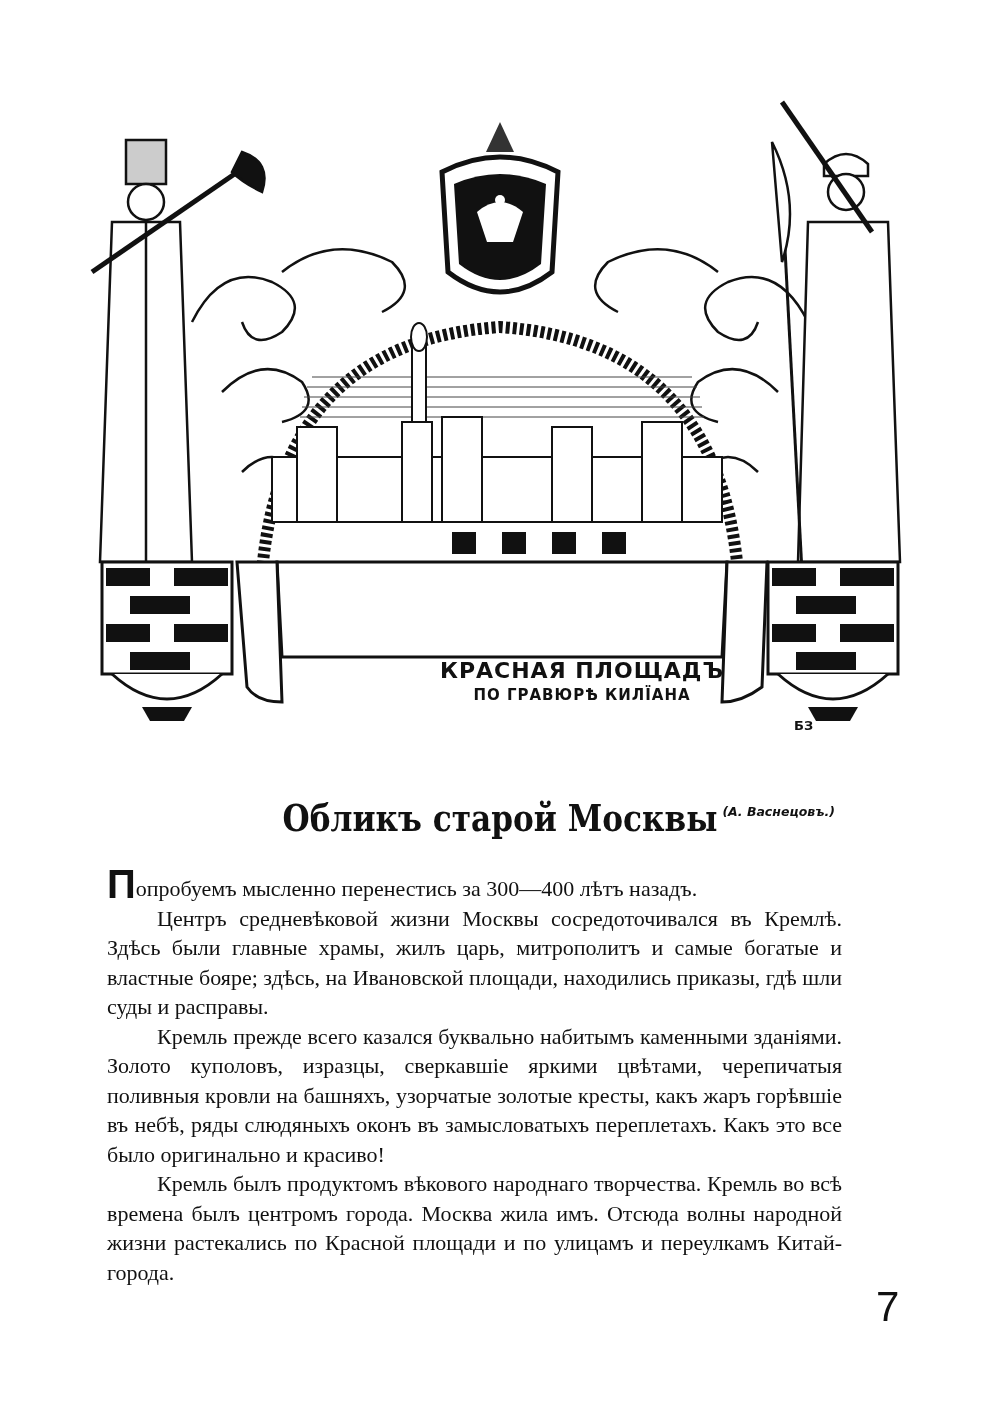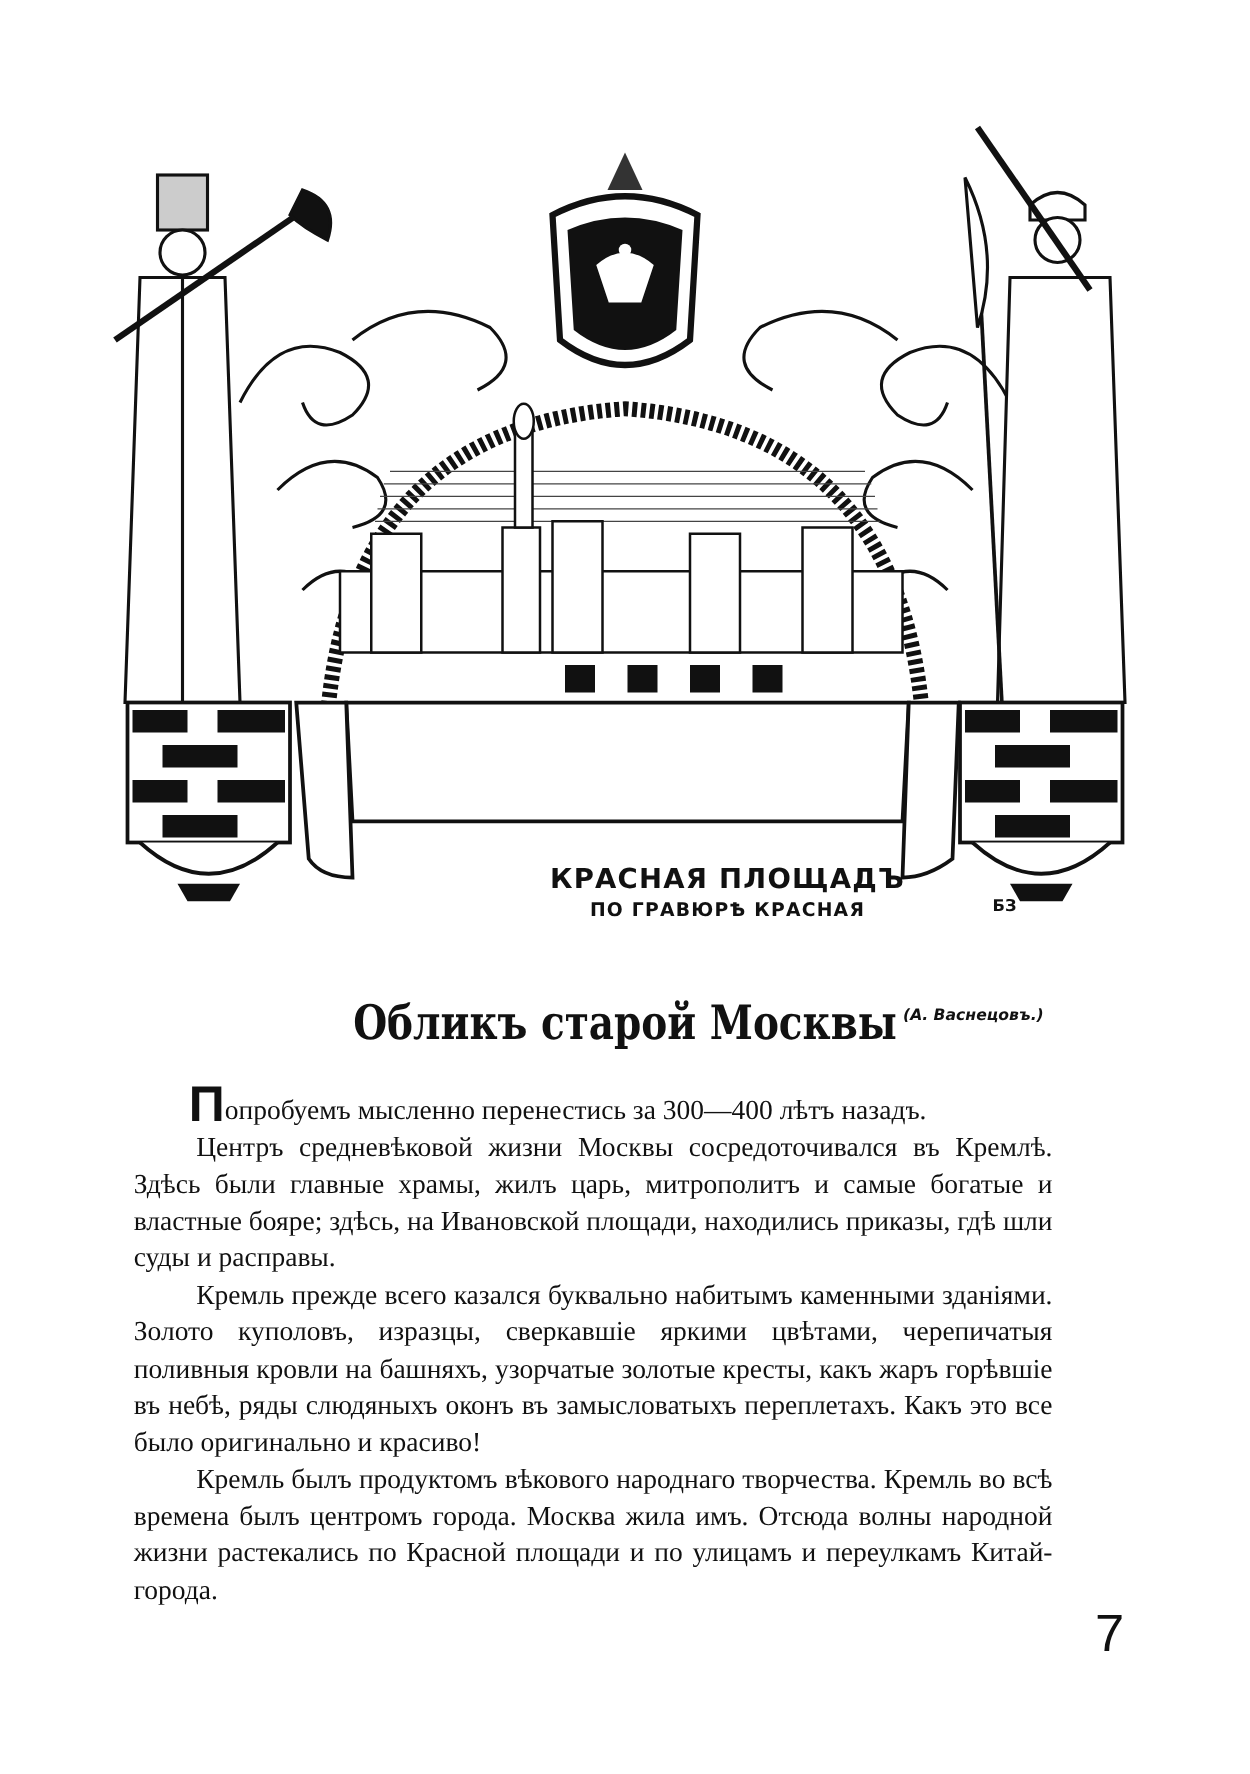--- a/index.html
+++ b/index.html
@@ -3,42 +3,42 @@
 <meta charset="utf-8">
 <style>
   html, body { margin: 0; padding: 0; }
   body {
     width: 1000px; height: 1419px; background: #ffffff; position: relative; overflow: hidden;
     font-family: "Liberation Serif", "DejaVu Serif", serif; color: #111;
   }
   .illustration { position: absolute; left: 82px; top: 92px; width: 836px; height: 632px; }
   .banner-text {
     position: absolute; left: 300px; top: 566px; width: 400px; text-align: center;
-    font-family: "DejaVu Sans", sans-serif; font-weight: bold; color: #111; letter-spacing: 1px; margin-top: 33px;
+    font-family: "DejaVu Sans", sans-serif; font-weight: bold; color: #111; letter-spacing: 1px;
   }
   .banner-line1 { font-size: 22px; line-height: 26px; }
   .banner-line2 { font-size: 15px; line-height: 22px; }
   .banner-line3 { font-size: 22px; line-height: 26px; }
   .monogram { position: absolute; left: 712px; top: 626px; font-size: 13px; font-family: "DejaVu Sans", sans-serif; font-weight: bold; }
   .title {
     position: absolute; left: 0; width: 1000px; top: 770px; text-align: center;
     font-family: "DejaVu Serif", serif; font-weight: bold; font-size: 38px; letter-spacing: 0px;
     transform: scaleX(0.82); transform-origin: center;
   }
   .author {
     position: absolute; right: 165px; top: 804px; font-family: "DejaVu Sans", sans-serif;
     font-style: italic; font-weight: bold; font-size: 12.5px;
   }
   .body-text {
     position: absolute; left: 107px; top: 870px; width: 735px;
     font-family: "Liberation Serif", serif; font-size: 22px; line-height: 29.5px;
     text-align: justify;
   }
   .body-text p { margin: 0; text-indent: 50px; }
-  .body-text p.first { text-indent: 0; margin-left: 44px; }
+  .body-text p.first { text-indent: 0; }
   .dropcap { font-size: 40px; line-height: 29px; font-weight: bold; vertical-align: -2px; font-family: "Liberation Sans", sans-serif; }
   .page-number {
     position: absolute; left: 876px; top: 1286px; font-family: "Liberation Sans", sans-serif;
     font-size: 42px; line-height: 42px;
   }
 </style>
 </head>
 <body>
 
 <div class="illustration">
@@ -132,21 +132,21 @@
     </g>
 
     <g>
       <path d="M195 470 L645 470 L640 565 L200 565 Z" fill="#fff" stroke="#111" stroke-width="3"></path>
       <path d="M155 470 q20 0 40 0 l5 140 q-25 0 -35 -15 z" fill="#fff" stroke="#111" stroke-width="3"></path>
       <path d="M645 470 q20 0 40 0 l-5 125 q-20 15 -40 15 z" fill="#fff" stroke="#111" stroke-width="3"></path>
     </g>
   </svg>
   <div class="banner-text">
     <div class="banner-line1">КРАСНАЯ ПЛОЩАДЪ</div>
-    <div class="banner-line2">ПО ГРАВЮРѢ  КРАСНАЯ</div>
+    <div class="banner-line2">ПО ГРАВЮРѢ  КИЛЇАНА</div>
   </div>
   <div class="monogram">БЗ</div>
 </div>
 
 <h1 class="title">Обликъ старой Москвы</h1>
 <div class="author">(А. Васнецовъ.)</div>
 
 <div class="body-text">
   <p class="first"><span class="dropcap">П</span><span>опробуемъ мысленно перенестись за 300—400 лѣтъ назадъ.</span></p>
   <p>Центръ средневѣковой жизни Москвы сосредоточивался въ Кремлѣ. Здѣсь были главные храмы, жилъ царь, митрополитъ и самые богатые и властные бояре; здѣсь, на Ивановской площади, находились приказы, гдѣ шли суды и расправы.</p>

